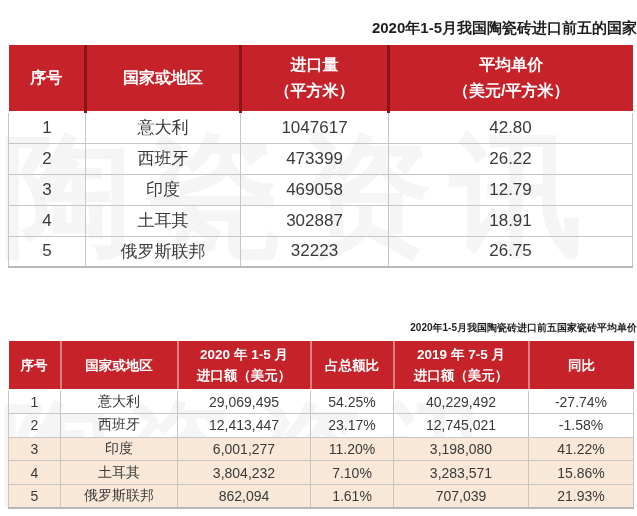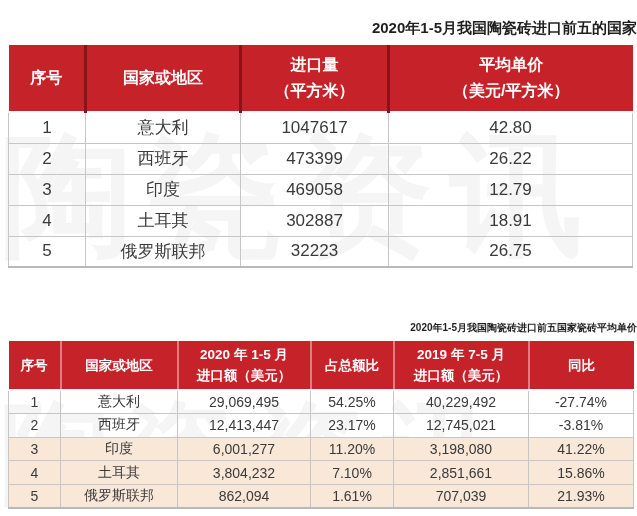--- a/index.html
+++ b/index.html
@@ -181,36 +181,36 @@
           <td>54.25%</td>
           <td>40,229,492</td>
           <td>-27.74%</td>
         </tr>
         <tr>
           <td>2</td>
           <td>西班牙</td>
           <td>12,413,447</td>
           <td>23.17%</td>
           <td>12,745,021</td>
-          <td>-3.81%</td>
+          <td>-1.58%</td>
         </tr>
         <tr class="hl">
           <td>3</td>
           <td>印度</td>
           <td>6,001,277</td>
           <td>11.20%</td>
           <td>3,198,080</td>
           <td>41.22%</td>
         </tr>
         <tr class="hl">
           <td>4</td>
           <td>土耳其</td>
           <td>3,804,232</td>
           <td>7.10%</td>
-          <td>2,851,661</td>
+          <td>3,283,571</td>
           <td>15.86%</td>
         </tr>
         <tr class="hl">
           <td>5</td>
           <td>俄罗斯联邦</td>
           <td>862,094</td>
           <td>1.61%</td>
           <td>707,039</td>
           <td>21.93%</td>
         </tr>

